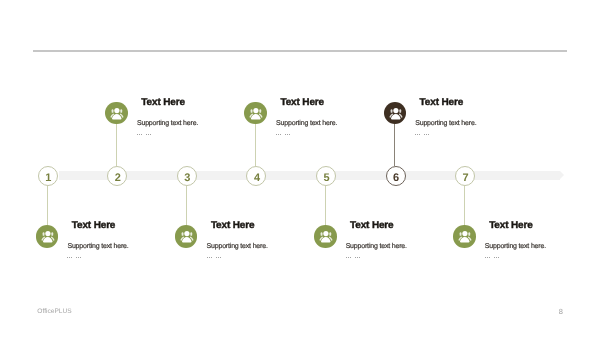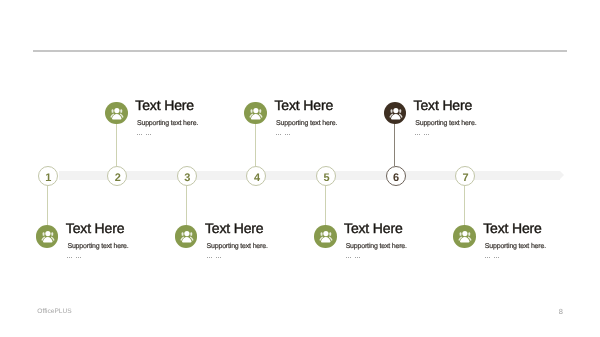--- a/index.html
+++ b/index.html
@@ -34,21 +34,21 @@
   .icon svg{position:absolute;left:0;top:0;width:22.6px;height:22.6px;display:block;}
 
   .node{position:absolute;left:-10px;top:165.9px;width:20px;height:20px;border-radius:50%;
         background:#fff;border:1px solid #c2c6a8;box-sizing:border-box;}
   .node span{position:absolute;left:-0.5px;top:1.6px;width:20px;height:20px;display:flex;
         align-items:center;justify-content:center;font-size:11px;font-weight:700;
         color:#77803f;line-height:1;}
   .item.hl .node{border-color:#6d635a;}
   .item.hl .node span{color:#4a3b2c;}
 
-  .ttl{position:absolute;left:18px;font-size:14px;font-weight:400;color:#1a1713;
+  .ttl{position:absolute;left:24px;font-size:10px;font-weight:700;color:#1a1713;
        letter-spacing:-.15px;line-height:1;white-space:nowrap;
        -webkit-text-stroke:0.4px #1a1713;}
   .sub{position:absolute;left:19.6px;font-size:7px;color:#3c3733;letter-spacing:-.18px;
        line-height:1;white-space:nowrap;-webkit-text-stroke:0.2px #3c3733;}
   .dots{position:absolute;left:19.6px;height:2px;width:14px;white-space:nowrap;}
   .dots i{position:absolute;top:0;width:1px;height:1px;background:#a2a2a2;display:block;}
   .dots i:nth-child(1){left:0}
   .dots i:nth-child(2){left:2px}
   .dots i:nth-child(3){left:4px}
   .dots i:nth-child(4){left:9px}

